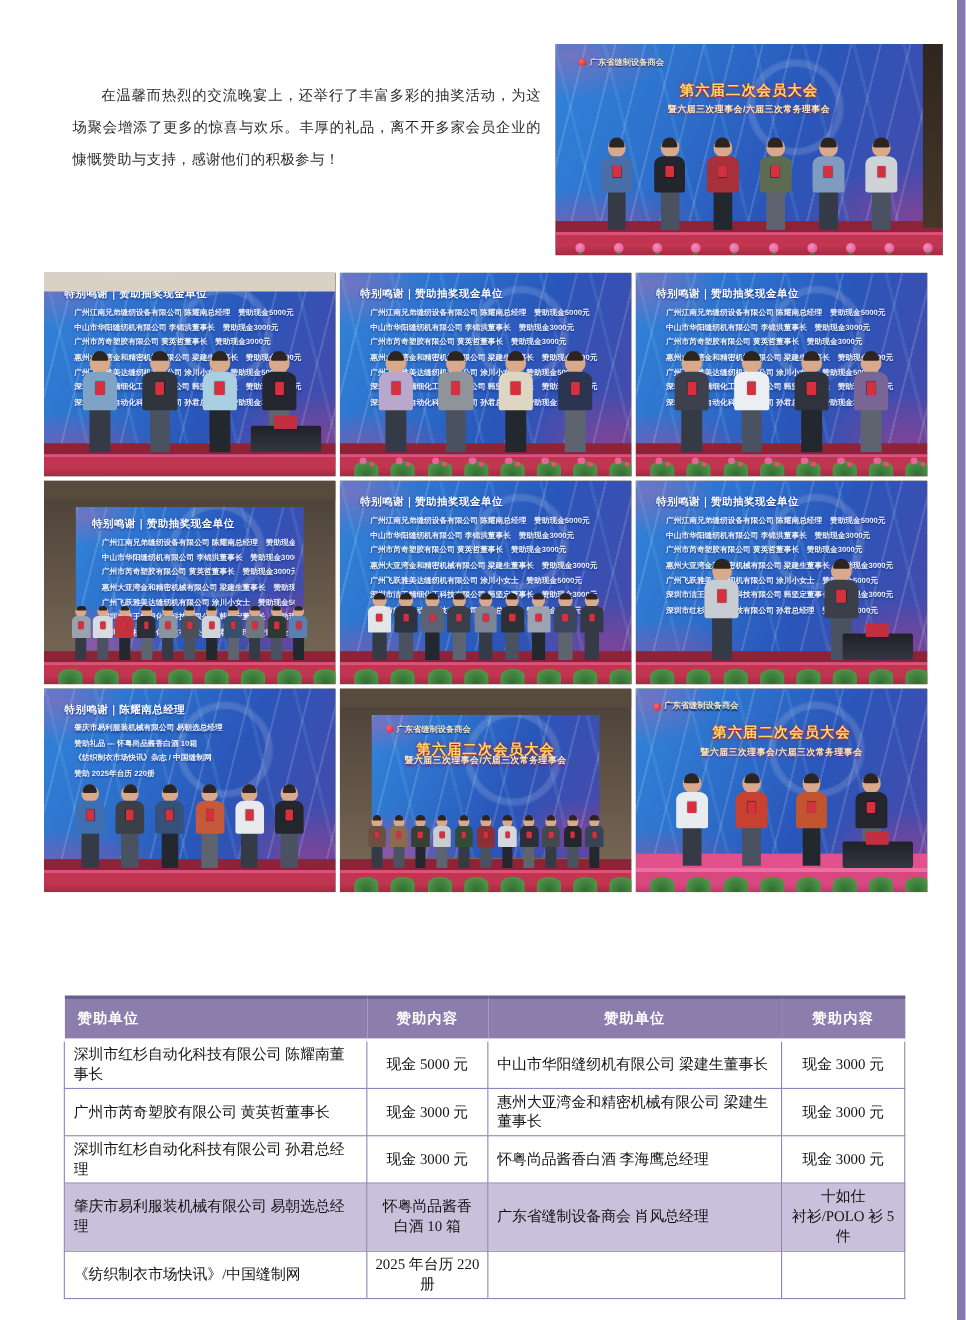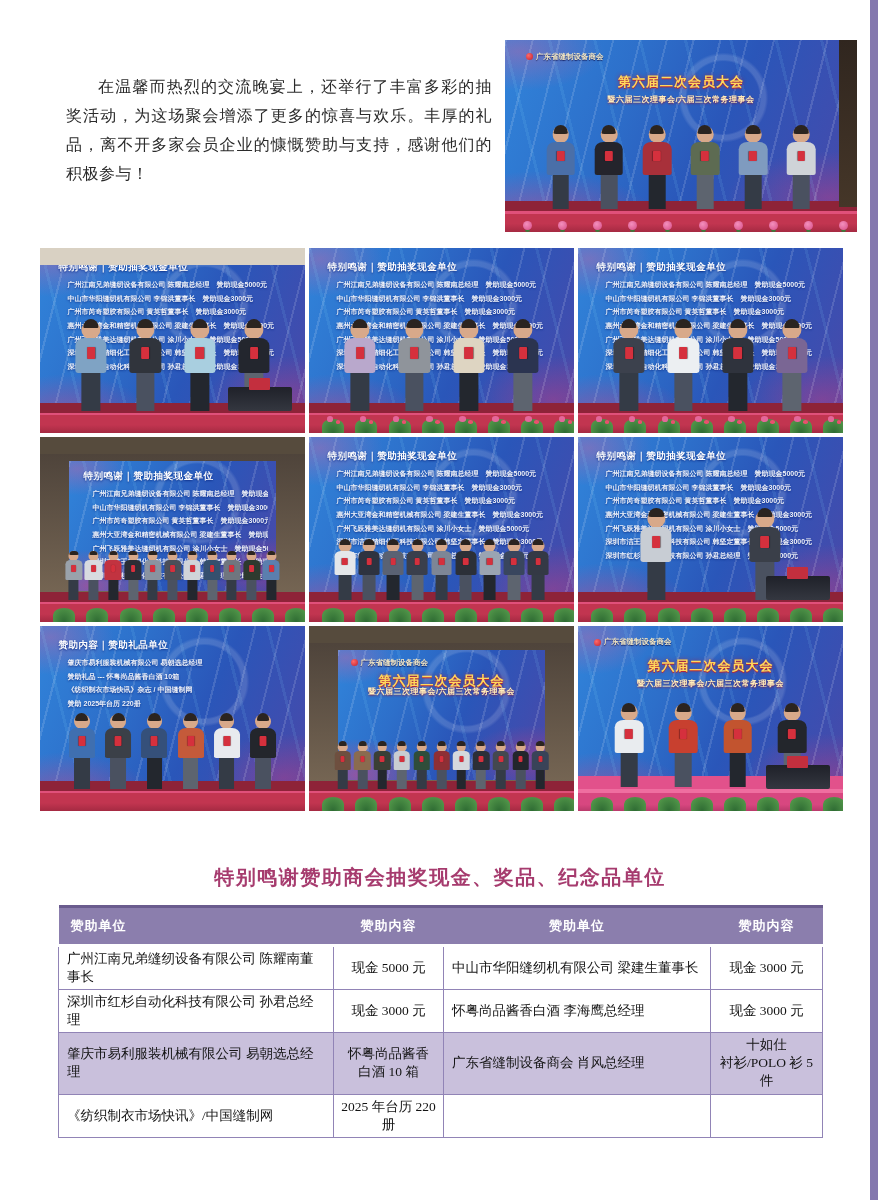--- a/index.html
+++ b/index.html
@@ -2,21 +2,21 @@
 <html><head>
 <meta charset="utf-8">
 <style>
   html,body{margin:0;padding:0;background:#ffffff;}
   .page{position:relative;width:878px;height:1200px;background:#fff;overflow:hidden;
         font-family:"Liberation Sans","DejaVu Sans",sans-serif;}
   .edge-bar{position:absolute;top:0;right:0;width:8px;height:1200px;}
 
   
   .intro{position:absolute;left:66px;top:72px;width:426px;margin:0;
-         font-size:16px;line-height:29px;color:#2b2b2b;text-align:justify;
+         font-size:13px;line-height:29px;color:#2b2b2b;text-align:justify;
          text-indent:2em;letter-spacing:.5px;}
 
   
   .photo{position:absolute;overflow:hidden;background:linear-gradient(#4a4038,#7d6c58);}
   .backdrop{position:absolute;inset:0;z-index:1;
     background:
       radial-gradient(55% 45% at 10% 96%, rgba(225,62,130,.55), transparent 62%),
       radial-gradient(48% 40% at 92% 82%, rgba(214,58,125,.38), transparent 60%),
       radial-gradient(40% 34% at 4% 6%, rgba(236,90,150,.35), transparent 60%),
       linear-gradient(115deg,#3184da 0%,#2d6fca 32%,#2a56b9 58%,#3d4eb0 82%,#4d48a6 100%);}
@@ -160,42 +160,47 @@
       <div class="flower" style="left: 45%;"></div>
       <div class="flower" style="left: 55%;"></div>
       <div class="flower" style="left: 65%;"></div>
       <div class="flower" style="left: 75%;"></div>
       <div class="flower" style="left: 85%;"></div>
       <div class="flower" style="left: 95%;"></div>
     </div>
 
   <div id="grid"></div>
 
-  <h2 class="section-title" style="color: rgb(166, 59, 110);">特别鸣谢赞助商会抽奖现金、奖品、纪念品单位</h2>
 
   <table class="sponsor-table">
     <colgroup>
       <col style="width:275px">
         <col style="width:110px">
         <col style="width:267px">
         <col style="width:112px">
     </colgroup>
     <thead>
       <tr>
         <th style="background: rgb(139, 126, 173); border-top: 3px solid rgb(106, 92, 142); border-bottom: 3px solid rgb(255, 255, 255);">赞助单位</th>
         <th style="background: rgb(139, 126, 173); border-top: 3px solid rgb(106, 92, 142); border-bottom: 3px solid rgb(255, 255, 255);">赞助内容</th>
         <th style="background: rgb(139, 126, 173); border-top: 3px solid rgb(106, 92, 142); border-bottom: 3px solid rgb(255, 255, 255);">赞助单位</th>
         <th style="background: rgb(139, 126, 173); border-top: 3px solid rgb(106, 92, 142); border-bottom: 3px solid rgb(255, 255, 255);">赞助内容</th>
       </tr>
     </thead>
     <tbody id="sponsor-body">
         <tr style="height: 39px;">
-          <td>广州江南兄弟缝纫设备有限公司  陈耀南董事长</td>
+          <td>深圳市红杉自动化科技有限公司  陈耀南董事长</td>
           <td class="val">现金 5000 元</td>
           <td>中山市华阳缝纫机有限公司  梁建生董事长</td>
+          <td class="val">现金 3000 元</td>
+        </tr>
+        <tr style="height: 39px;">
+          <td>广州市芮奇塑胶有限公司  黄英哲董事长</td>
+          <td class="val">现金 3000 元</td>
+          <td>惠州大亚湾金和精密机械有限公司  梁建生董事长</td>
           <td class="val">现金 3000 元</td>
         </tr>
         <tr style="height: 39px; padding-left: 19px;">
           <td>深圳市红杉自动化科技有限公司  孙君总经理</td>
           <td class="val">现金 3000 元</td>
           <td>怀粤尚品酱香白酒  李海鹰总经理</td>
           <td class="val">现金 3000 元</td>
         </tr>
         <tr class="shaded" style="height: 48px;">
           <td>肇庆市易利服装机械有限公司  易朝选总经理</td>
@@ -597,21 +602,21 @@
       <div class="plant" style="left: 30%; width: 22px; height: 14px;"></div>
       <div class="plant" style="left: 42.5%; width: 22px; height: 14px;"></div>
       <div class="plant" style="left: 55%; width: 22px; height: 14px;"></div>
       <div class="plant" style="left: 67.5%; width: 22px; height: 14px;"></div>
       <div class="plant" style="left: 80%; width: 22px; height: 14px;"></div>
       <div class="plant" style="left: 92.5%; width: 22px; height: 14px;"></div>
     </div>
     <div class="photo" style="left: 40px; top: 626px; width: 265px; height: 185px;">
       <div class="backdrop">
         <div class="banner">
-          <div class="banner-title">赞助内容｜赞助礼品单位</div>
+          <div class="banner-title">特别鸣谢｜陈耀南总经理</div>
           <div class="banner-line">肇庆市易利服装机械有限公司 易朝选总经理</div>
           <div class="banner-line">赞助礼品 --- 怀粤尚品酱香白酒 10箱</div>
           <div class="banner-line">《纺织制衣市场快讯》杂志 / 中国缝制网</div>
           <div class="banner-line">赞助 2025年台历 220册</div>
         </div>
       </div>
       <div class="stage-top"></div>
       <div class="stage-front"></div>
       <div class="people-layer">
         <div class="person" style="left: 15.8333%; bottom: 12%;">

